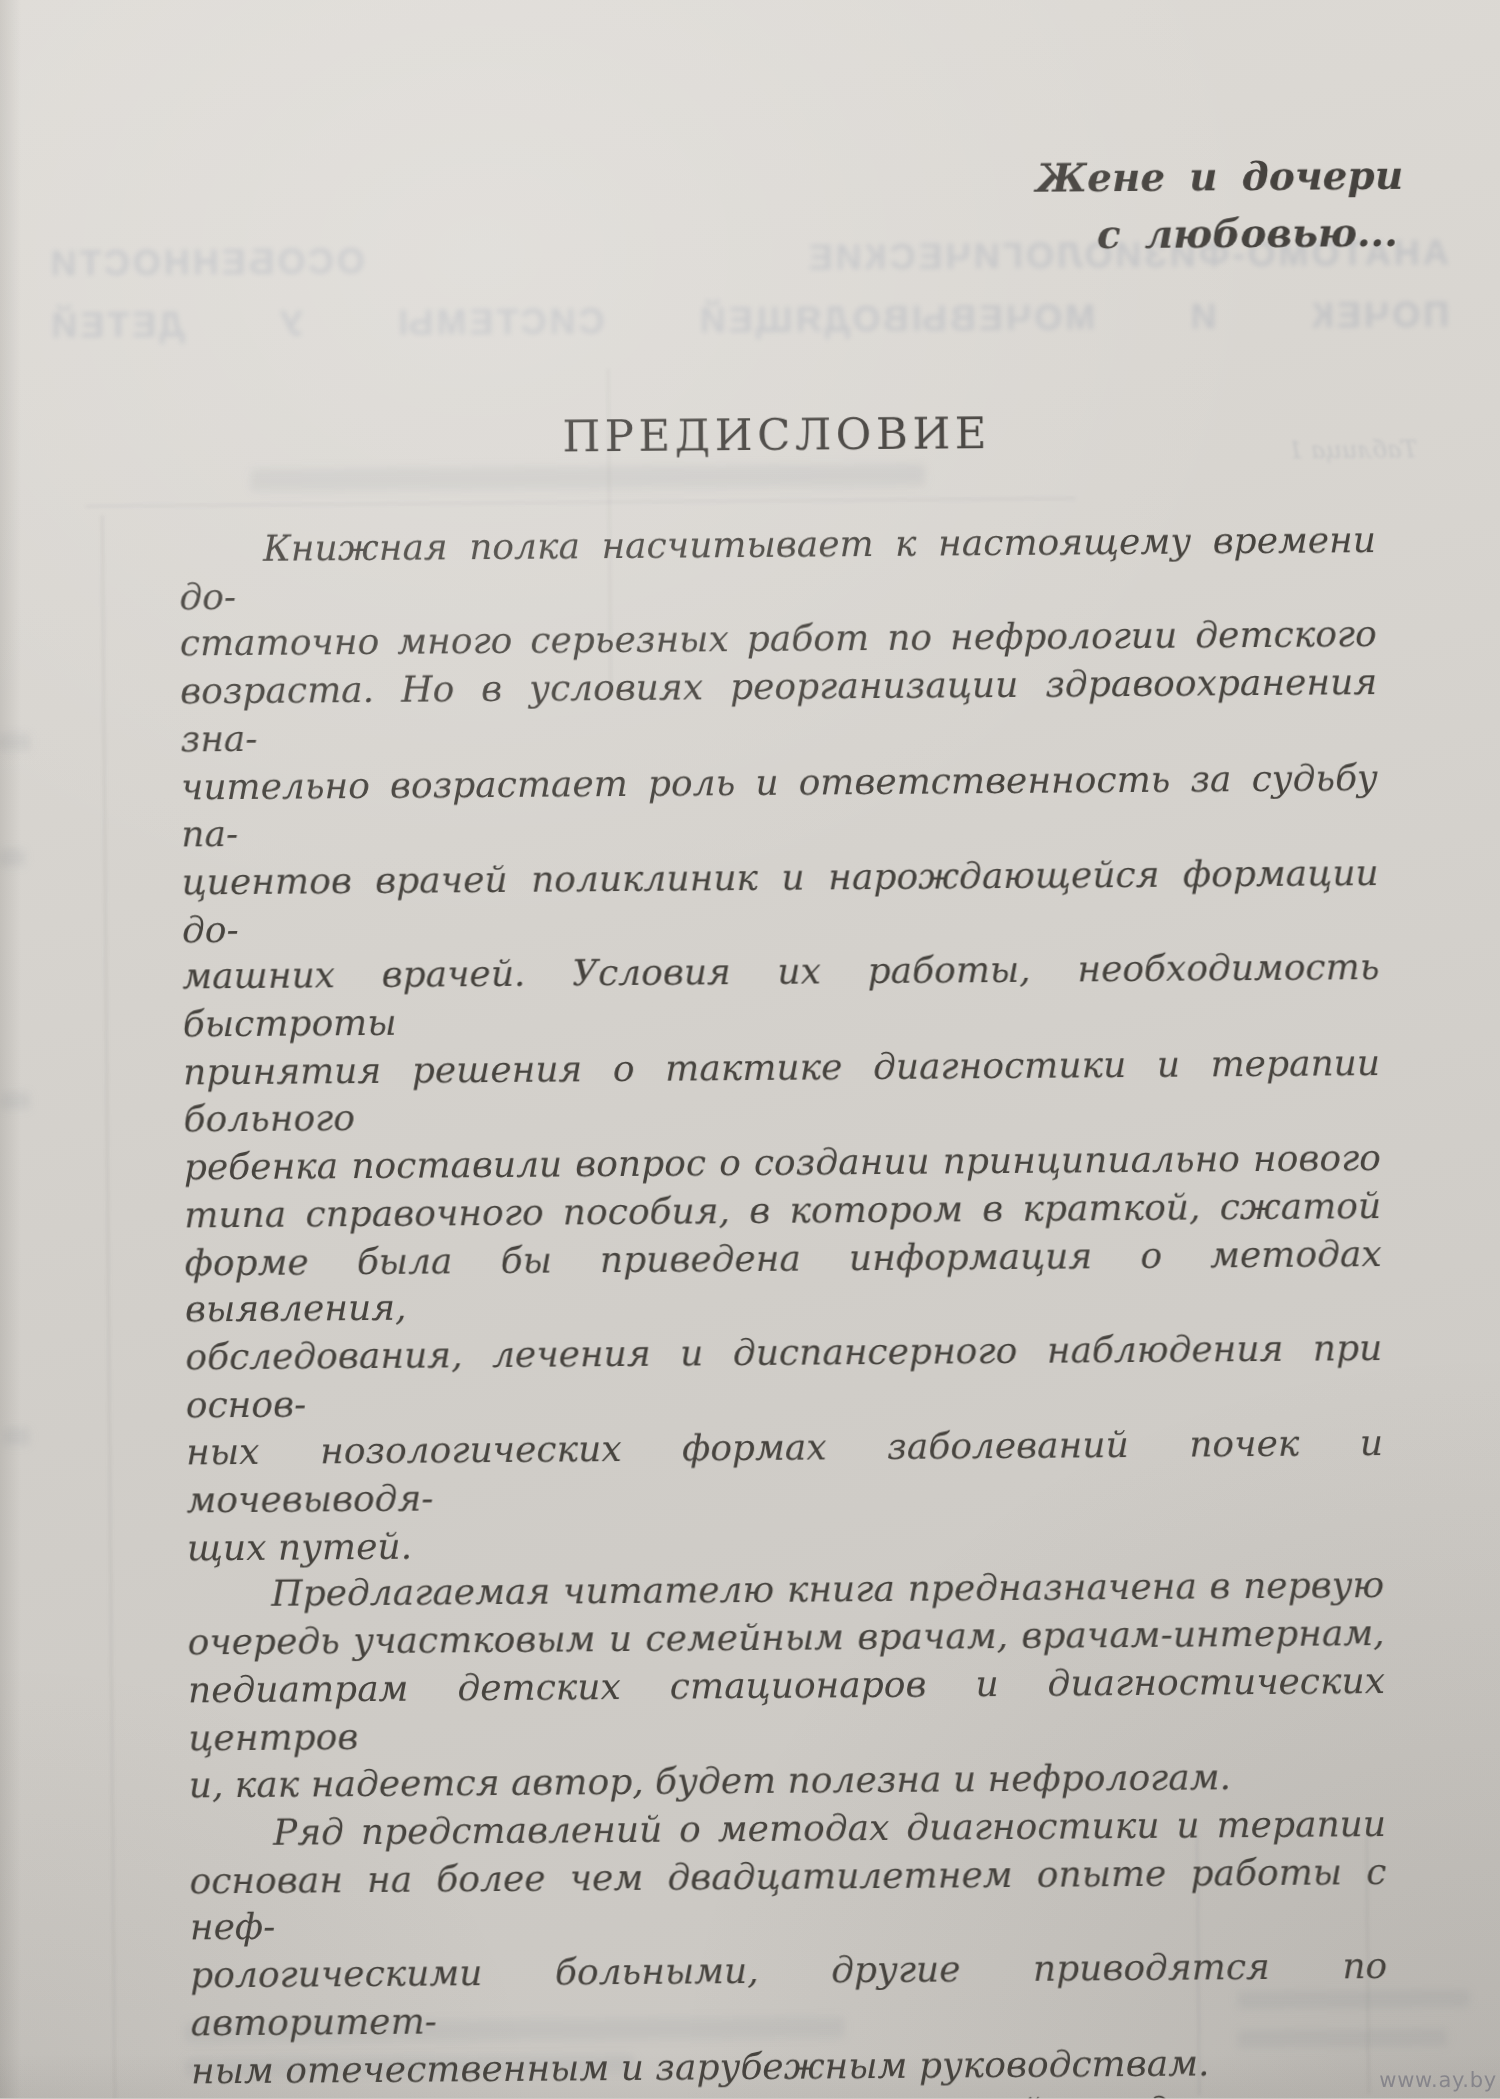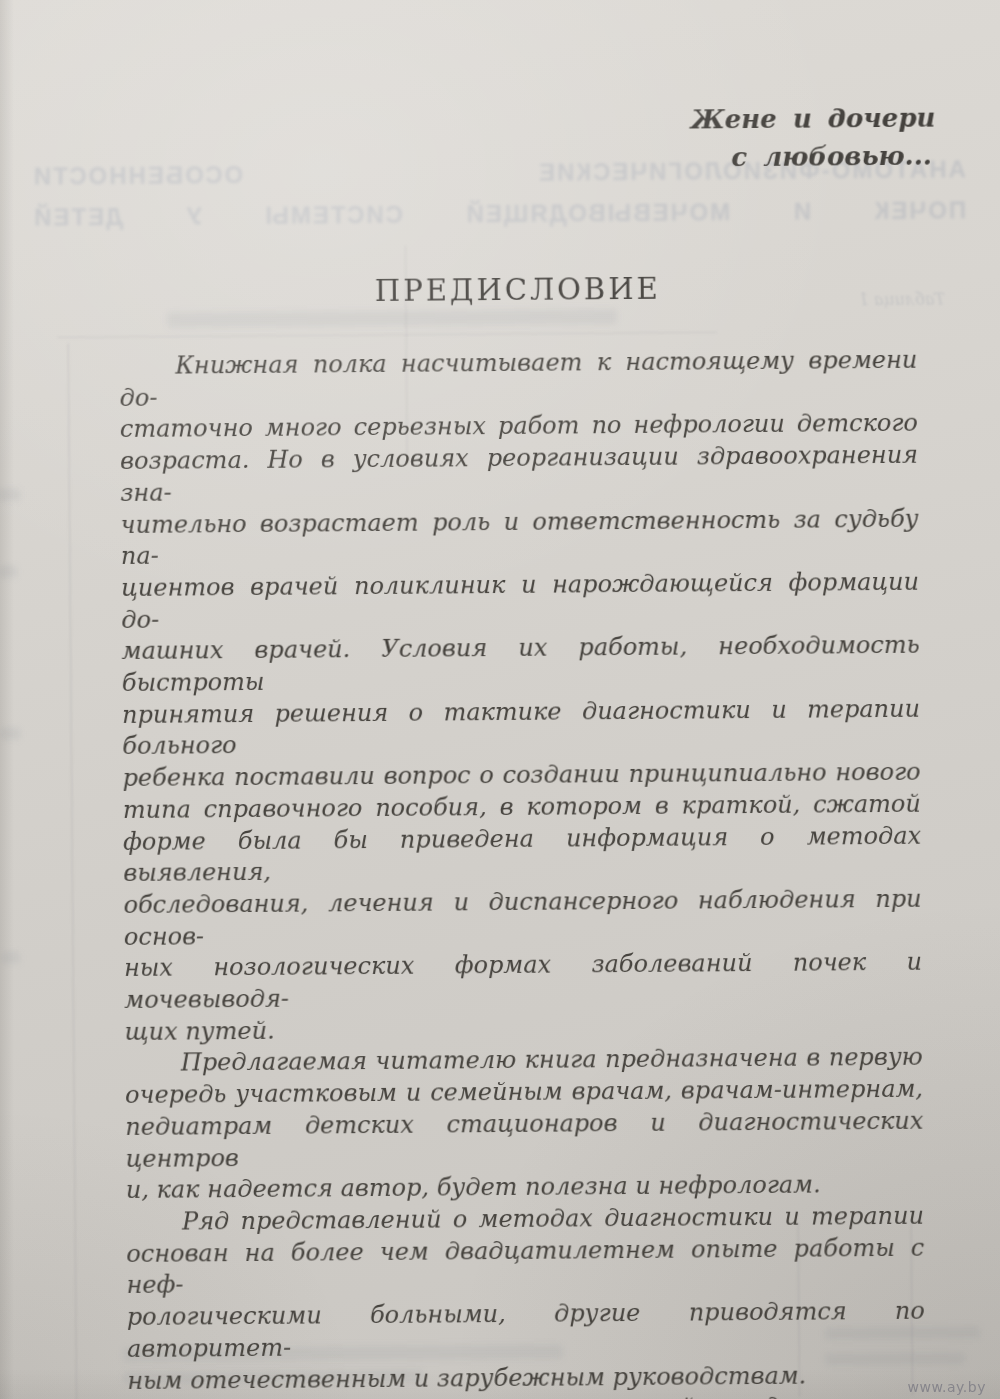--- a/index.html
+++ b/index.html
@@ -89,21 +89,21 @@
   .vignette {
     position: absolute; inset: 0; pointer-events: none;
     background:
       radial-gradient(90% 55% at 32% 12%, rgba(255,255,255,0.18), rgba(255,255,255,0) 60%),
       radial-gradient(85% 55% at 100% 100%, rgba(58,54,48,0.13), rgba(0,0,0,0) 65%),
       radial-gradient(60% 35% at 0% 100%,  rgba(58,54,48,0.08), rgba(0,0,0,0) 60%),
       linear-gradient(90deg,  rgba(58,54,48,0.12) 0px, rgba(0,0,0,0) 14px),
       linear-gradient(0deg,   rgba(58,54,48,0.06) 0px, rgba(0,0,0,0) 30px);
   }
   .watermark {
-    position: absolute; right: 14px; bottom: 4px;
+    position: absolute; right: 2px; bottom: 4px;
     font: 14px "DejaVu Sans", sans-serif;
     letter-spacing: 0.5px;
     color: #828188;
     opacity: 0.9;
   }
 </style>
 </head>
 <body>
 
 <div class="photo">

